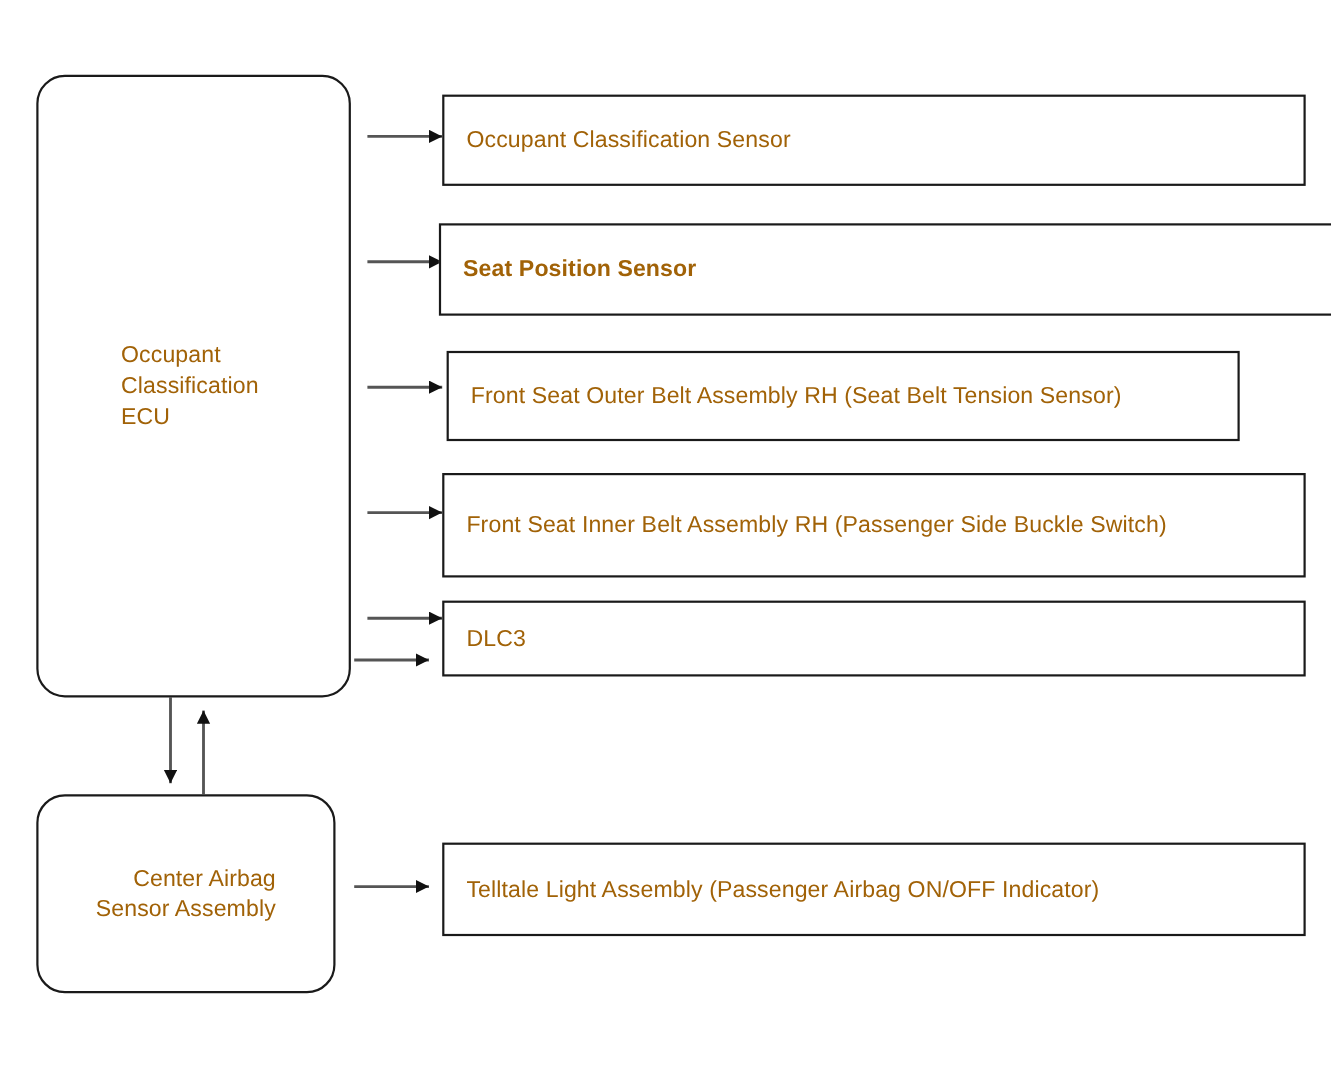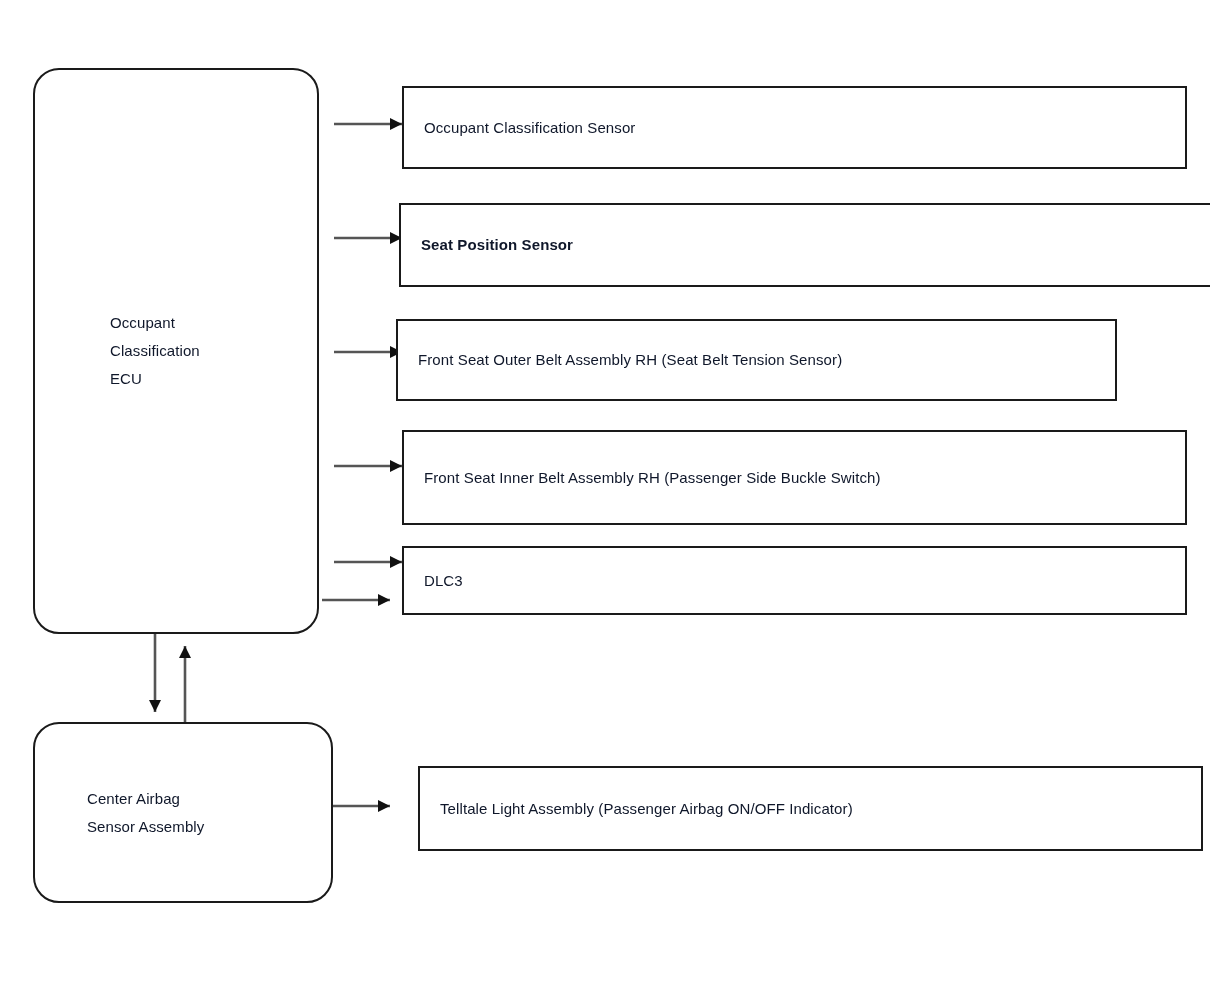--- a/index.html
+++ b/index.html
@@ -31,22 +31,22 @@
     box-sizing: border-box;
     background: #ffffff;
     border: 2.5px solid #1a1a1a;
     display: flex;
     align-items: center;
   }
   .node.rounded {
     border-radius: 26px;
   }
   .node .label {
-    color: #0f172a;
-    font-size: 15px;
+    color: #a16207;
+    font-size: 21px;
     line-height: 28px;
     white-space: pre-line;
     padding-left: 20px;
     letter-spacing: 0.1px;
   }
   .node.rect .label {
     padding-left: 20px;
   }
   .node.rounded .label {
     padding-left: 75px;
@@ -88,42 +88,42 @@
 
     <line x1="322" y1="806" x2="390" y2="806" stroke="#555555" stroke-width="2.6" marker-end="url(#arrow-end)"></line>
   </svg>
 
   <div class="node rounded" id="ecu-node" style="left:33px; top:68px; width:286px; height:566px;">
     <span class="label">Occupant
 Classification
 ECU</span>
   </div>
 
-  <div class="node rounded" style="left:33px; top:722px; width:300px; height:181px;">
+  <div class="node rounded" style="left:33px; top:722px; width:272px; height:181px;text-align:right;">
     <span class="label" style="padding-left:52px;">Center Airbag
 Sensor Assembly</span>
   </div>
 
   <div class="node rect" style="left:402px; top:86px; width:785px; height:83px;">
     <span class="label">Occupant Classification Sensor</span>
   </div>
 
   <div class="node rect" style="left:399px; top:203px; width:855px; height:84px;font-weight:bold;">
     <span class="label">Seat Position Sensor</span>
   </div>
 
-  <div class="node rect" style="left:396px; top:319px; width:721px; height:82px;">
+  <div class="node rect" style="left:406px; top:319px; width:721px; height:82px;">
     <span class="label">Front Seat Outer Belt Assembly RH (Seat Belt Tension Sensor)</span>
   </div>
 
   <div class="node rect" style="left:402px; top:430px; width:785px; height:95px;">
     <span class="label">Front Seat Inner Belt Assembly RH (Passenger Side Buckle Switch)</span>
   </div>
 
   <div class="node rect" style="left:402px; top:546px; width:785px; height:69px;">
     <span class="label">DLC3</span>
   </div>
 
-  <div class="node rect" style="left:402px; top:766px; width:785px; height:85px;margin-left:16px;">
+  <div class="node rect" style="left:402px; top:766px; width:785px; height:85px;">
     <span class="label">Telltale Light Assembly (Passenger Airbag ON/OFF Indicator)</span>
   </div>
 
 </div>
 
 </body></html>

